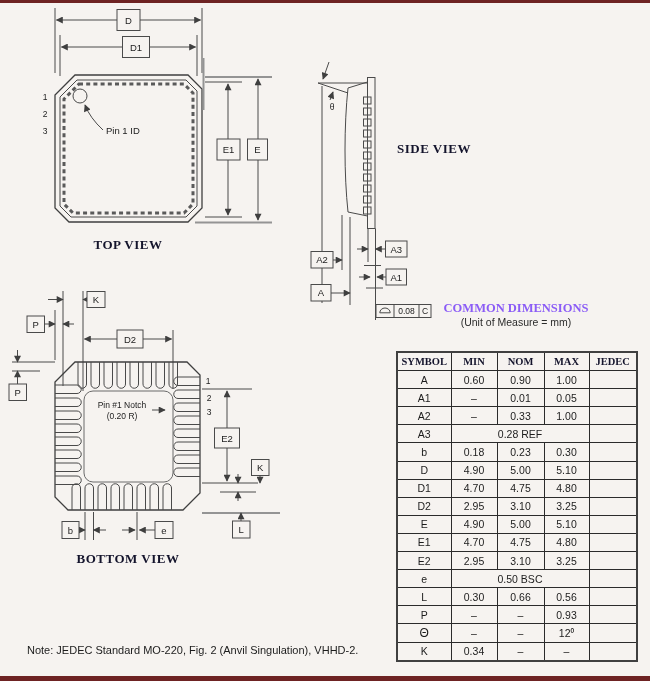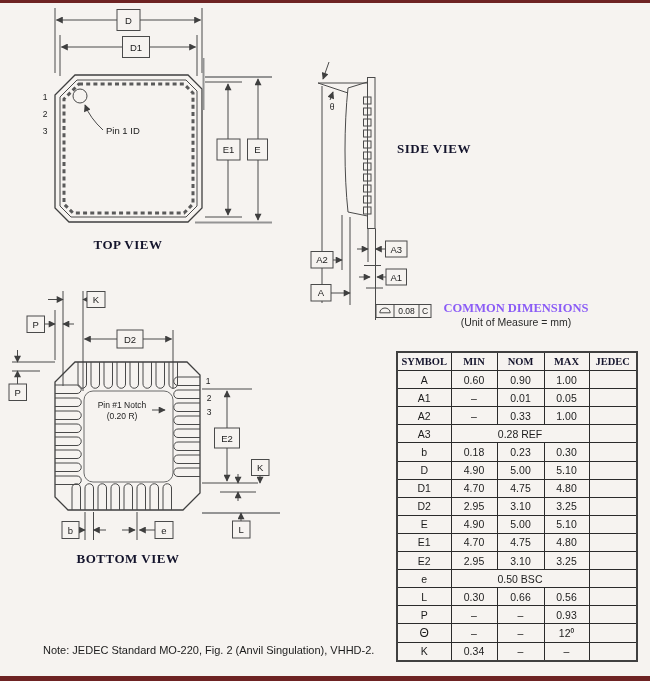--- a/index.html
+++ b/index.html
@@ -40,21 +40,21 @@
     margin-top:15px;
   }
   table.dims th, table.dims td {
     border:1px solid #2b2b2b; text-align:center; vertical-align:middle;
     height:17.1px; padding:0; font-size:10.5px; color:#1c1c1c; overflow:hidden;
   }
   table.dims th {
     font-family:"Liberation Serif", serif; font-weight:bold; font-size:10.5px; color:#14142c;
   }
   .note {
-    position:absolute; left:27px; top:644px; font-size:11px; color:#1c1c1c;margin-left:16px;
+    position:absolute; left:27px; top:644px; font-size:11px; color:#1c1c1c;
   }
 </style>
 </head>
 <body>
 
 <div class="page">
   <div class="edgebar top"></div>
   <div class="edgebar bot"></div>
 
   <svg class="drawing" width="650" height="681" viewBox="0 0 650 681">

